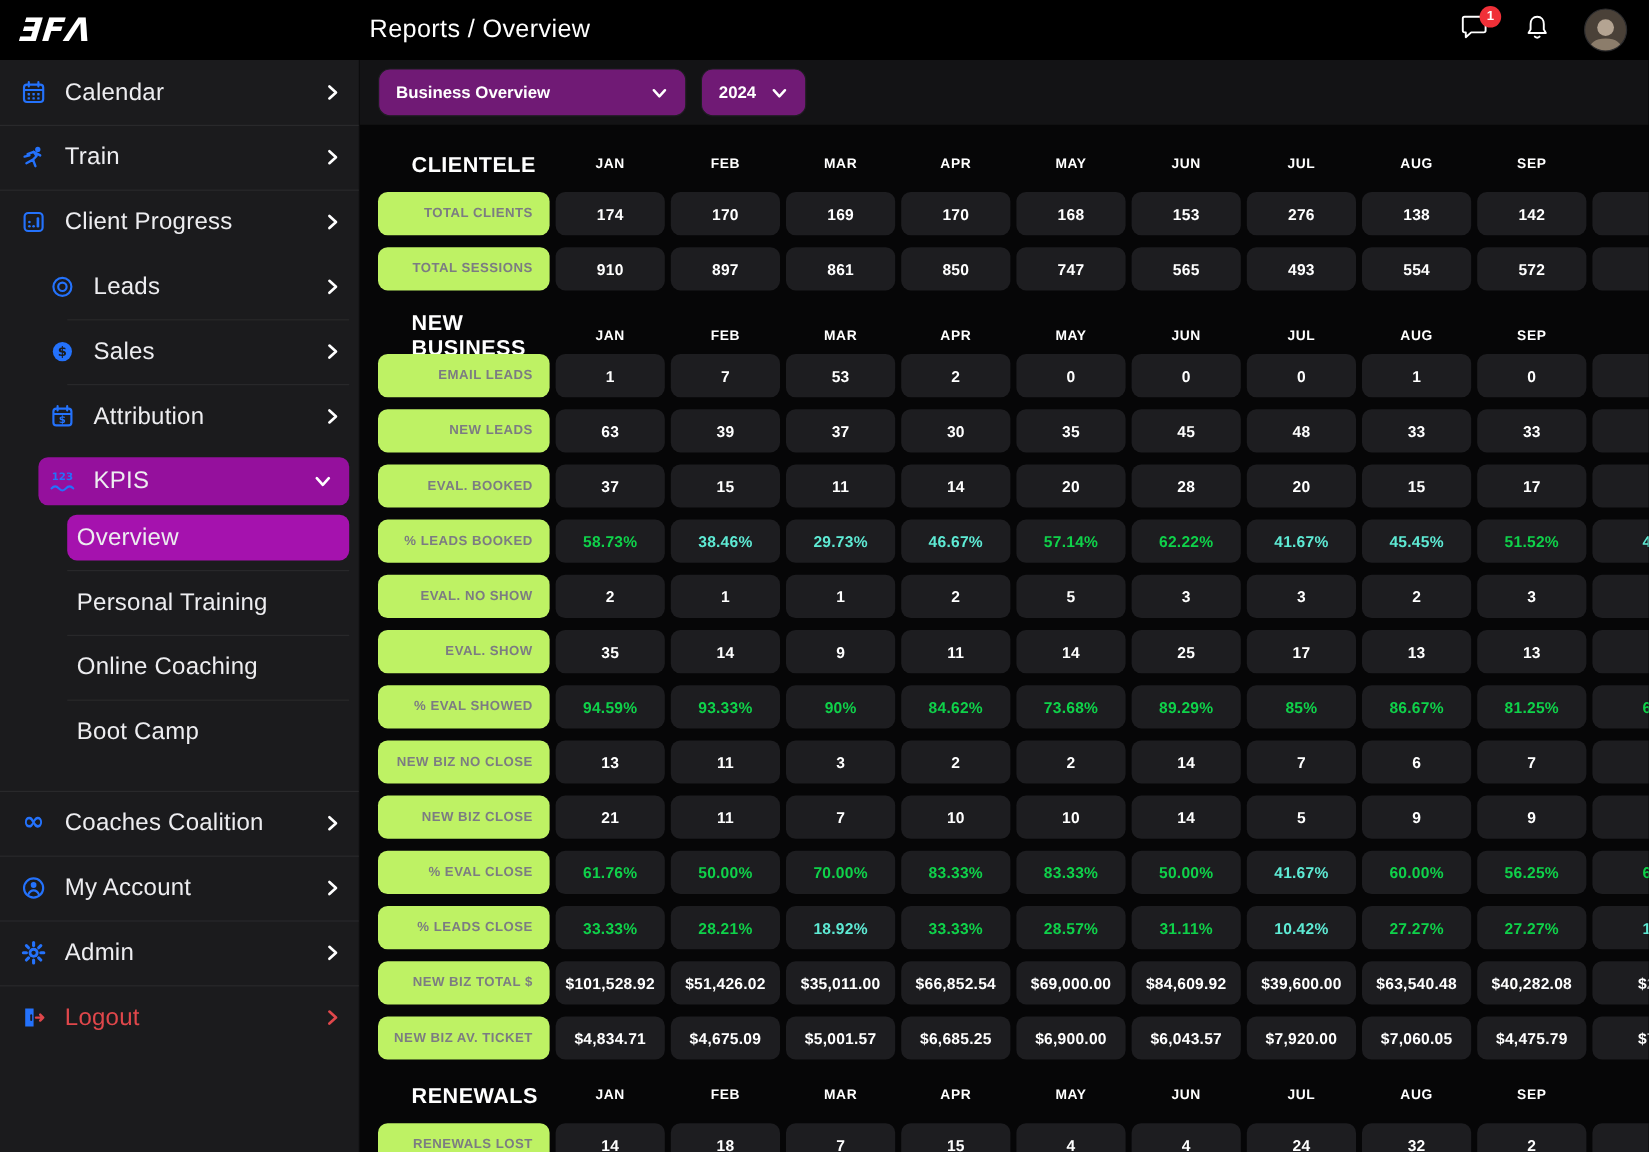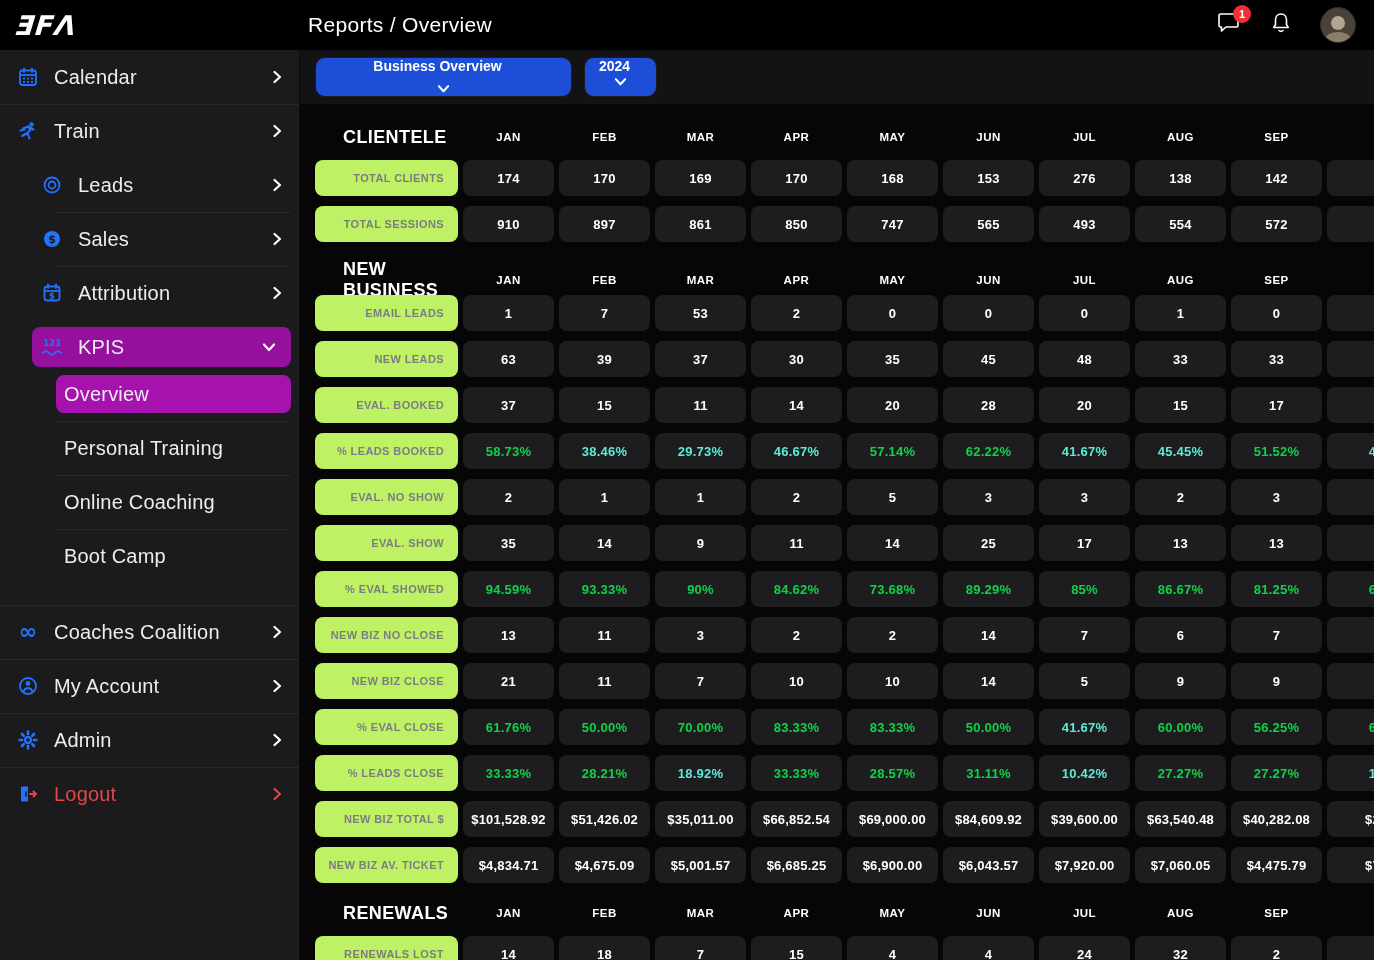--- a/index.html
+++ b/index.html
@@ -31,22 +31,22 @@
   .pill-main{background:#8e1197;border-radius:8px;margin:6px 8px;height:42px;padding-left:8px;}
   .pill-sub{background:#95109d;border-radius:8px;margin:7px 8px 7px 32px;height:40px;padding-left:8px;}
   .pill-leaf{background:#a512ae;border-radius:8px;margin:8px 8px 8px 56px;height:38px;padding-left:8px;}
   .logout .s-label{color:#e0474b;}
   .logout .chev{color:#e0474b;}
   .inf-glyph{color:#2472fc;font-size:22px;font-weight:bold;line-height:20px;font-family:"DejaVu Sans", sans-serif;}
 
   
   .main{position:absolute;top:50px;left:300px;right:0;bottom:0;background:#060607;overflow:hidden;}
   .filterbar{height:54px;background:#131315;display:flex;align-items:center;gap:12px;padding-left:15px;}
-  .dropdown{background:#1d4ed8;border:1px solid #1d1d20;border-radius:10px;height:40px;display:flex;align-items:center;
-    color:#fff;font-weight:bold;font-size:14px;padding:0 14px;box-sizing:border-box;cursor:pointer;flex-direction:column;}
+  .dropdown{background:#701a75;border:1px solid #1d1d20;border-radius:10px;height:40px;display:flex;align-items:center;
+    color:#fff;font-weight:bold;font-size:14px;padding:0 14px;box-sizing:border-box;cursor:pointer;}
   .dropdown .dd-label{margin-right:12px;}
   .dd-report{width:257px;justify-content:space-between;}
   .chev-svg{flex:none;display:flex;align-items:center;}
 
   
   .table-wrap{padding:20px 0 0 15px;}
   .grid-row{display:grid;grid-template-columns:143px repeat(10,91px);column-gap:5px;margin-bottom:10px;}
   .months-row{margin-bottom:10px;height:26px;align-items:center;}
   .section{margin-top:17px;}
   .section:first-child{margin-top:0;}
@@ -129,20 +129,39 @@
           </svg>
       </span>
       <span class="s-label">Train</span>
       <span class="chev">
           <svg width="16" height="16" viewBox="0 0 16 16">
             <path d="M5.5 3 L11 8 L5.5 13" stroke="#fff" stroke-width="2.2" fill="none" stroke-linecap="round" stroke-linejoin="round"></path>
           </svg>
         </span>
     </div>
 
+    <div class="side-item divider-top">
+      <span class="s-icon">
+        <svg width="22" height="22" viewBox="0 0 22 22" fill="none">
+            <rect x="3.5" y="3.5" width="15" height="15" rx="3" stroke="#2472fc" stroke-width="1.8"></rect>
+            <g fill="#2472fc">
+              <circle cx="7.5" cy="14.5" r="1.1"></circle>
+              <circle cx="7.5" cy="11" r="1.1"></circle>
+              <circle cx="11" cy="14.5" r="1.1"></circle>
+              <rect x="13.5" y="7" width="2.2" height="8.5" rx="1"></rect>
+            </g>
+          </svg>
+      </span>
+      <span class="s-label">Client Progress</span>
+      <span class="chev">
+          <svg width="16" height="16" viewBox="0 0 16 16">
+            <path d="M5.5 3 L11 8 L5.5 13" stroke="#fff" stroke-width="2.2" fill="none" stroke-linecap="round" stroke-linejoin="round"></path>
+          </svg>
+        </span>
+    </div>
 
 
     <div class="side-item sub1">
       <span class="s-icon">
         <svg width="22" height="22" viewBox="0 0 22 22" fill="none">
             <circle cx="11" cy="11" r="7.5" stroke="#2472fc" stroke-width="1.8"></circle>
             <circle cx="11" cy="11" r="3.5" stroke="#2472fc" stroke-width="1.8"></circle>
           </svg>
       </span>
       <span class="s-label">Leads</span>

